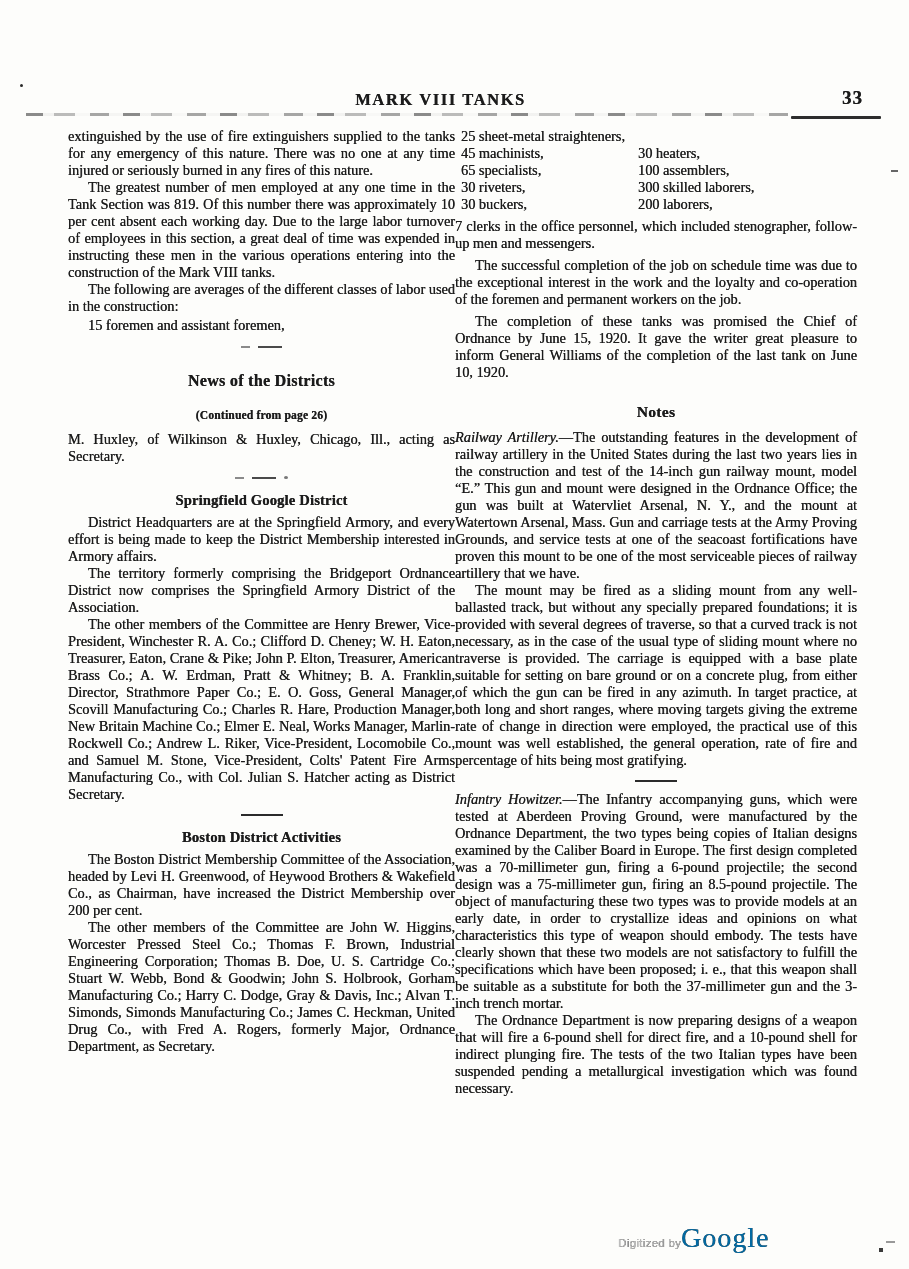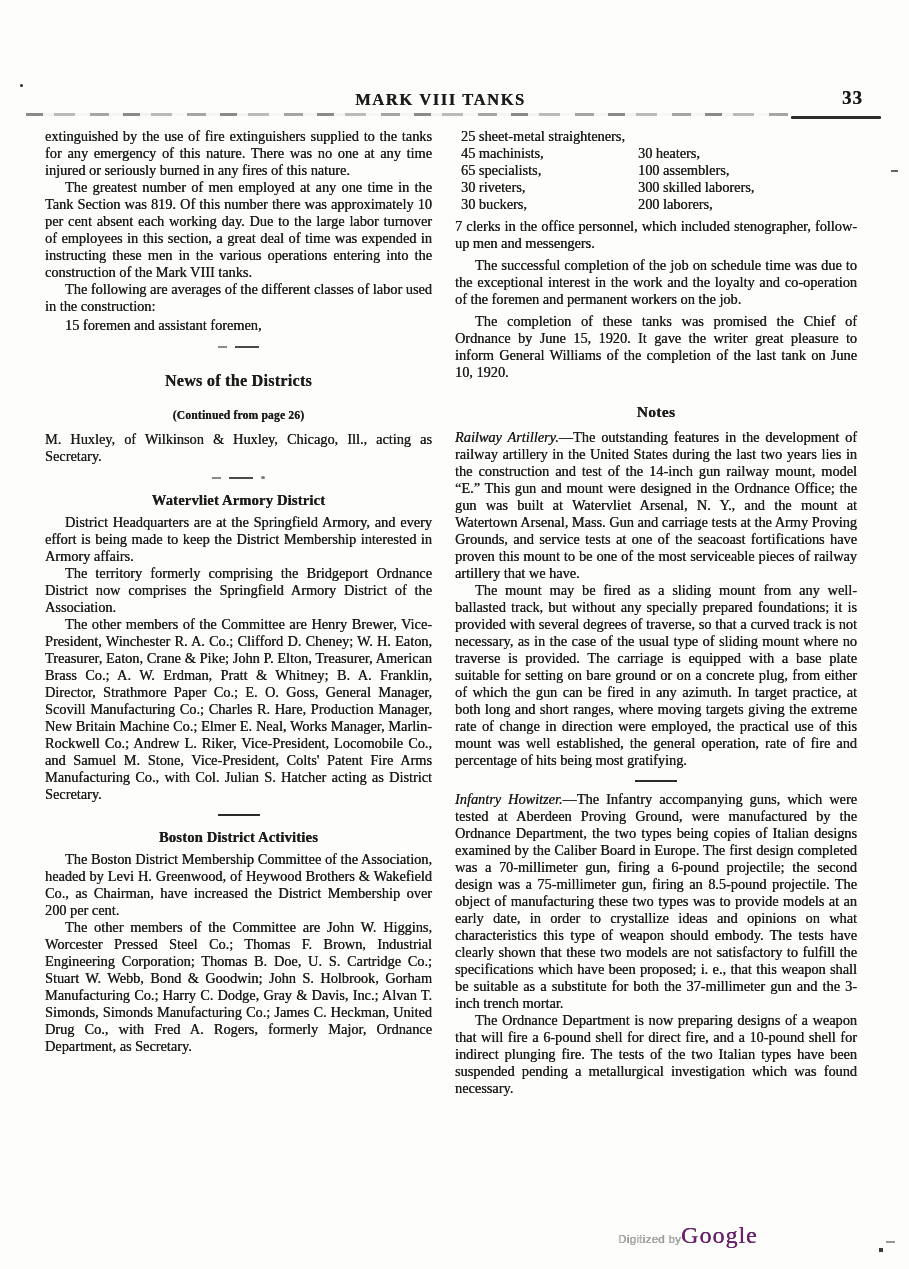--- a/index.html
+++ b/index.html
@@ -35,21 +35,21 @@
     position: absolute; top: 116px; right: 28px; width: 90px; height: 2.5px;
     background: #2d2d2d; border-radius: 1px;
   }
 
   
   .col {
     position: absolute; top: 128px;
     font-size: 14.3px; line-height: 17px;
     text-align: justify;
   }
-  .col-left  { left: 45px;  width: 387px; }
+  .col-left  { left: 68px;  width: 387px; }
   .col-right { left: 455px; width: 402px; }
 
   p { margin: 0; text-indent: 20px; }
   p.noindent { text-indent: 0; }
   .mt5 { margin-top: 5px; }
   .mt6 { }
 
   .labor-line { text-indent: 20px; margin-top: 2px; text-align: left; }
 
   
@@ -90,21 +90,21 @@
   .watermark {
     position: absolute; left: 618px; top: 1222px;
     display: flex; align-items: baseline; white-space: nowrap;
   }
   .dig {
     font-family: "Liberation Sans", sans-serif;
     font-size: 11.5px; color: #bdbdbd; letter-spacing: 0.3px;
   }
   .glogo {
     font-family: "Liberation Serif", serif;
-    font-size: 24px; color: #701a75; letter-spacing: 1px;
+    font-size: 28px; color: #0369a1; letter-spacing: 1px;
   }
 
   
   .speck { position: absolute; background: #2a2a2a; }
   .speck-dot-left   { left: 20px; top: 84px; width: 3px; height: 3px; border-radius: 50%; }
   .speck-dash-right { right: 11px; top: 170px; width: 7px; height: 2px; background: #666; }
   .speck-dash-br    { right: 14px; top: 1241px; width: 9px; height: 1.5px; background: #999; }
   .speck-dot-br     { right: 26px; top: 1248px; width: 4px; height: 4px; background: #3a3a3a; }
 </style>
 </head>
@@ -131,21 +131,21 @@
     <h2 class="big-heading">News of the Districts</h2>
     <div class="continued-note">(Continued from page 26)</div>
     <p class="noindent">M. Huxley, of Wilkinson &amp; Huxley, Chicago, Ill., acting as Secretary.</p>
 
     <div class="divider-marks">
       <span class="seg-a"></span>
       <span class="seg-b"></span>
       <span class="seg-c"></span>
     </div>
 
-    <h3 class="sub-heading">Watervliet Armory District</h3>
+    <h3 class="sub-heading">Springfield Google District</h3>
     <p>District Headquarters are at the Springfield Armory, and every effort is being made to keep the District Membership interested in Armory affairs.</p>
     <p>The territory formerly comprising the Bridgeport Ordnance District now comprises the Springfield Armory District of the Association.</p>
     <p>The other members of the Committee are Henry Brewer, Vice-President, Winchester R. A. Co.; Clifford D. Cheney; W. H. Eaton, Treasurer, Eaton, Crane &amp; Pike; John P. Elton, Treasurer, American Brass Co.; A. W. Erdman, Pratt &amp; Whitney; B. A. Franklin, Director, Strathmore Paper Co.; E. O. Goss, General Manager, Scovill Manufacturing Co.; Charles R. Hare, Production Manager, New Britain Machine Co.; Elmer E. Neal, Works Manager, Marlin-Rockwell Co.; Andrew L. Riker, Vice-President, Locomobile Co., and Samuel M. Stone, Vice-President, Colts' Patent Fire Arms Manufacturing Co., with Col. Julian S. Hatcher acting as District Secretary.</p>
 
     <div class="divider-line"></div>
 
     <h3 class="sub-heading">Boston District Activities</h3>
     <p>The Boston District Membership Committee of the Association, headed by Levi H. Greenwood, of Heywood Brothers &amp; Wakefield Co., as Chairman, have increased the District Membership over 200 per cent.</p>
     <p>The other members of the Committee are John W. Higgins, Worcester Pressed Steel Co.; Thomas F. Brown, Industrial Engineering Corporation; Thomas B. Doe, U. S. Cartridge Co.; Stuart W. Webb, Bond &amp; Goodwin; John S. Holbrook, Gorham Manufacturing Co.; Harry C. Dodge, Gray &amp; Davis, Inc.; Alvan T. Simonds, Simonds Manufacturing Co.; James C. Heckman, United Drug Co., with Fred A. Rogers, formerly Major, Ordnance Department, as Secretary.</p>
   </section>

